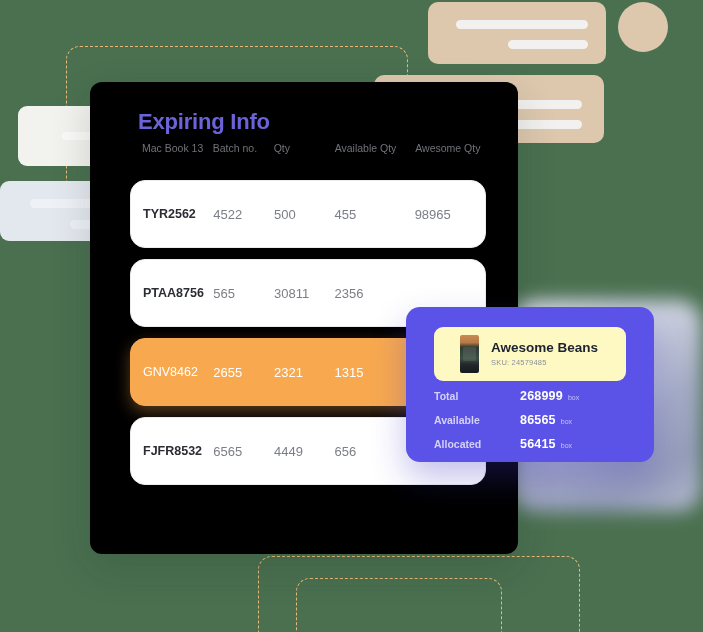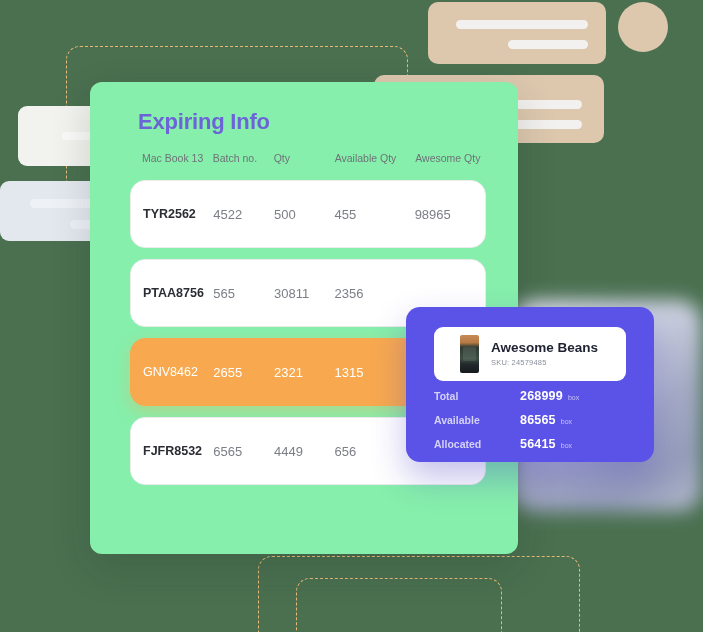--- a/index.html
+++ b/index.html
@@ -98,37 +98,37 @@
       linear-gradient(150deg, #e9eaf2 0%, #cfd2e4 35%, #a9aecb 60%, #9aa0c0 80%, #b9bdd4 100%);
     filter: blur(9px);
     opacity: 0.95;
   }
 
   
   #main-card {
     position: absolute;
     left: 90px; top: 82px;
     width: 428px; height: 472px;
-    background: #86efac;
+    background: #000000;
     border-radius: 12px;
     box-shadow: 0 14px 40px rgba(20,30,25,0.16);
   }
 
   #panel-title {
     position: absolute;
     left: 48px; top: 27px;
     font-size: 22px;
     font-weight: bold;
     color: #6c63d8;
     letter-spacing: -0.2px;
   }
 
   .table-header {
     position: absolute;
-    left: 40px; top: 70px;
+    left: 40px; top: 60px;
     width: 356px;
     display: flex;
     font-size: 10.5px;
     color: #6f7277;
   }
   .table-header .col,
   .table-row .col { box-sizing: border-box; }
 
   .col-0 { width: 84px; text-align: left;   padding-left: 12px; }
   .col-1 { width: 62px; text-align: left; }
@@ -173,21 +173,21 @@
     left: 406px; top: 307px;
     width: 248px; height: 155px;
     background: #5b52e8;
     border-radius: 14px;
     box-shadow: 0 16px 34px rgba(60,50,190,0.30);
   }
   #product-head {
     position: absolute;
     left: 28px; top: 20px;
     width: 192px; height: 54px;
-    background: #ffffff;
+    background: #fef9c3;
     border-radius: 9px;
     display: flex;
     align-items: center;
   }
   #product-thumb {
     width: 19px; height: 38px;
     margin-left: 26px;
     border-radius: 2px;
     background: linear-gradient(180deg, #c88a55 0%, #b87a45 20%, #2e3a33 32%, #3b4d41 62%, #22282b 78%, #161a1c 100%);
     position: relative;

